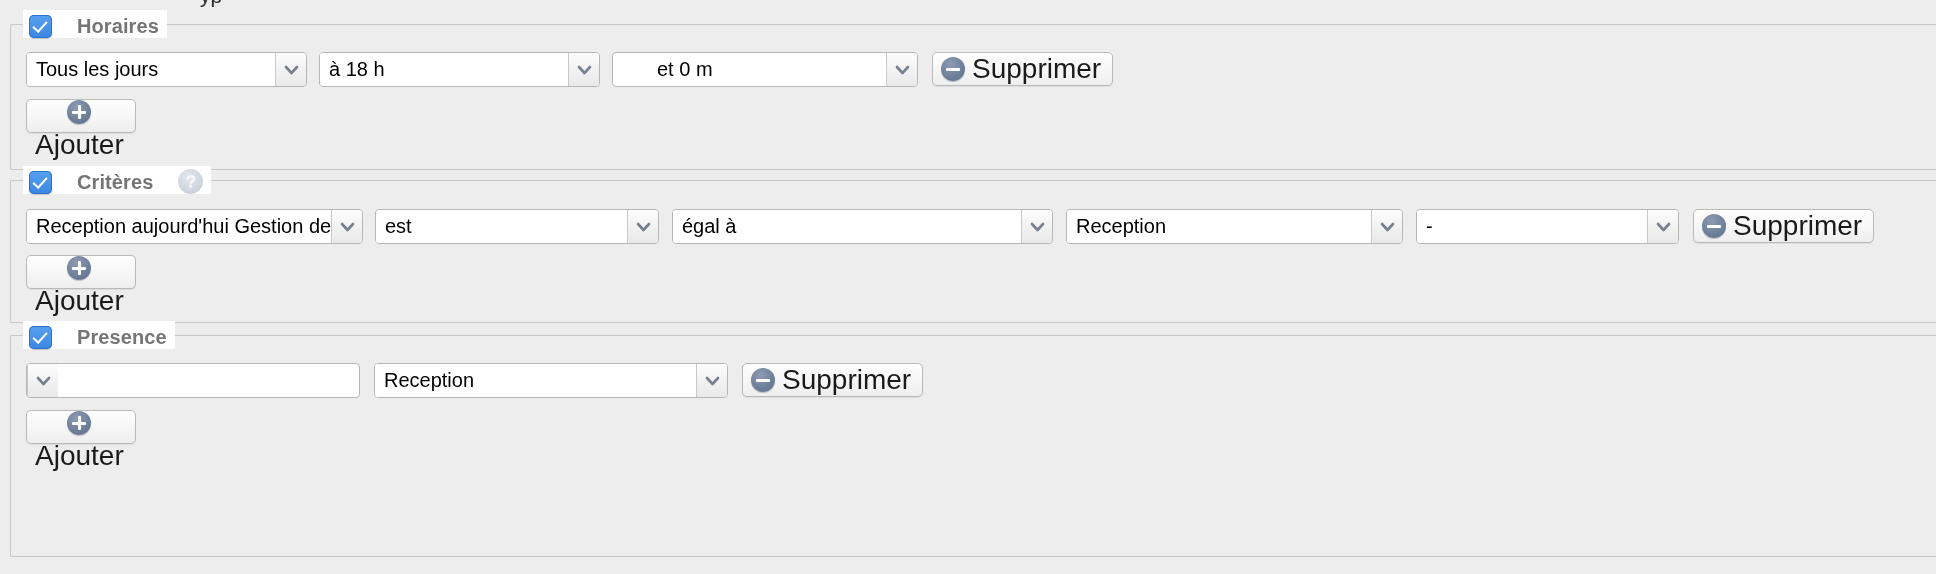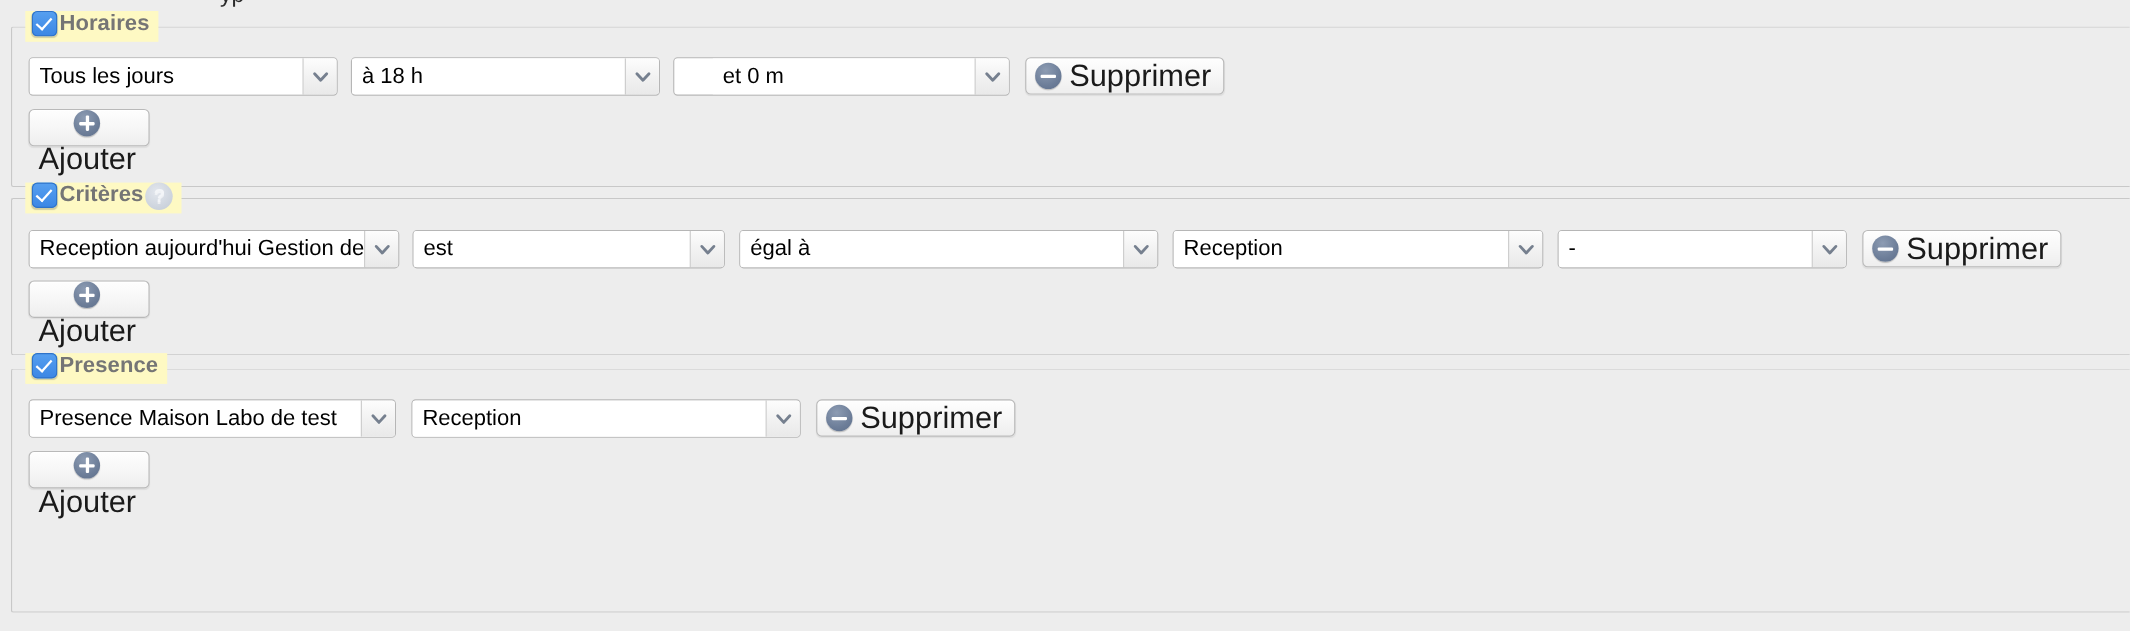--- a/index.html
+++ b/index.html
@@ -48,23 +48,23 @@
     border: 1px solid #c8c8c8;
     border-right: none;
     border-radius: 2px;
     background: transparent;
   }
   .group > .legend {
     position: absolute;
     top: -15px;
     left: 12px;
     display: flex;
-    align-items: flex-start;
-    gap: 2px;
-    background: #fef9c3;
+    align-items: flex-end;
+    gap: 25px;
+    background: #ffffff;
     padding: 0 8px 0 6px;
     height: 28px;
   }
   .legend-text {
     font-size: 20px;
     font-weight: bold;
     color: #757575;
     letter-spacing: 0.1px;
     white-space: nowrap;
   }
@@ -350,21 +350,20 @@
   <div class="group" style="left:10px; top:335px; width:1930px; height:222px;">
 
     <div class="legend">
       <div class="cbx"></div>
       <div class="legend-text">Presence</div>
     </div>
 
     <div class="row" style="left:15px; top:27px;">
 
       <div class="sel" style="width:334px;">
-        <div class="sel-val">Presence Maison Labo de test</div>
         <div class="sel-arrow">
           <svg width="15" height="10" viewBox="0 0 15 10">
               <path d="M2 2 L7.5 8 L13 2" fill="none" stroke="#76808f" stroke-width="2.6" stroke-linecap="round" stroke-linejoin="round"></path>
             </svg>
         </div>
       </div>
 
       <div style="width:14px;"></div>
 
       <div class="sel" style="width:354px;">

